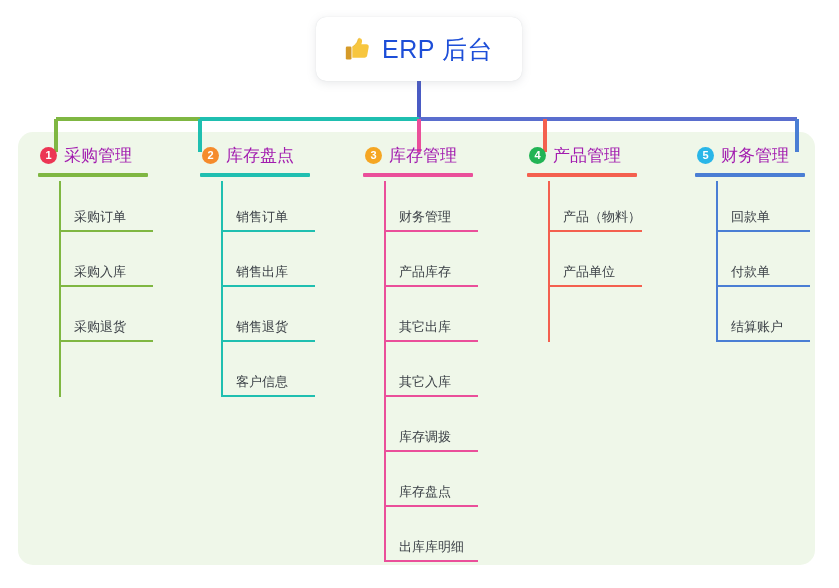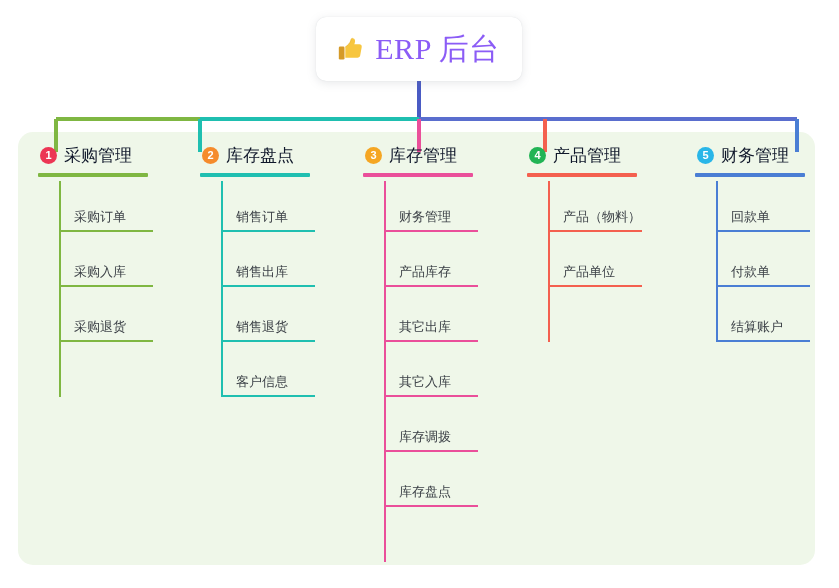--- a/index.html
+++ b/index.html
@@ -18,21 +18,21 @@
     left:316px;top:17px;width:206px;height:64px;
     background:#ffffff;
     border-radius:10px;
     box-shadow:0 2px 10px rgba(120,130,140,.18),0 0 1px rgba(120,130,140,.25);
     display:flex;align-items:center;justify-content:center;
     box-sizing:border-box;
   }
   .title-inner{display:flex;align-items:center;gap:11px;}
   .thumb-icon{width:26px;height:26px;display:block;}
   .title-text{
-    font-size:30px;color:#8b5cf6;letter-spacing:.5px;white-space:nowrap;font-family:Liberation Serif, serif;
+    font-size:25px;color:#1d4ed8;letter-spacing:.5px;white-space:nowrap;
   }
 
   
   #links{position:absolute;left:0;top:0;width:839px;height:588px;}
 
   
   .panel{
     position:absolute;
     left:18px;top:132px;width:797px;height:433px;
     background:#eff7e9;
@@ -42,21 +42,21 @@
   
   .col{position:absolute;top:140px;}
   .col-head{position:relative;height:38px;}
   .head-row{display:flex;align-items:center;gap:7px;padding-left:2px;height:30px;}
   .badge{
     width:17px;height:17px;border-radius:50%;
     display:flex;align-items:center;justify-content:center;
     color:#ffffff;font-size:11px;line-height:1;font-weight:bold;
     flex:0 0 auto;
   }
-  .head-label{font-size:17px;color:#0f172a;white-space:nowrap;}
+  .head-label{font-size:17px;color:#a21caf;white-space:nowrap;}
   .head-rule{position:absolute;left:0;top:33px;width:110px;height:4px;border-radius:1px;}
 
   
   .leaves{position:relative;margin-top:3px;text-align:right;}
   .spine{position:absolute;left:21px;top:0;width:2px;}
   .leaf{position:relative;height:55px;}
   .leaf-label{
     position:absolute;left:36px;bottom:10px;
     font-size:13px;color:#3c4147;white-space:nowrap;
   }
@@ -174,20 +174,24 @@
             <div class="leaf-rule" style="background: rgb(234, 79, 154);"></div>
           </div>
           <div class="leaf">
             <span class="leaf-label">库存调拨</span>
             <div class="leaf-rule" style="background: rgb(234, 79, 154);"></div>
           </div>
           <div class="leaf">
             <span class="leaf-label">库存盘点</span>
             <div class="leaf-rule" style="background: rgb(234, 79, 154);"></div>
           </div>
+          <div class="leaf">
+            <span class="leaf-label">出库库明细</span>
+            <div class="leaf-rule" style="background: rgb(234, 79, 154);"></div>
+          </div>
         </div>
       </div>
       <div class="col" style="left: 527px;">
         <div class="col-head">
           <div class="head-row">
             <span class="badge" style="background: rgb(34, 180, 85);">4</span>
             <span class="head-label">产品管理</span>
           </div>
           <div class="head-rule" style="background: rgb(244, 96, 79);"></div>
         </div>

